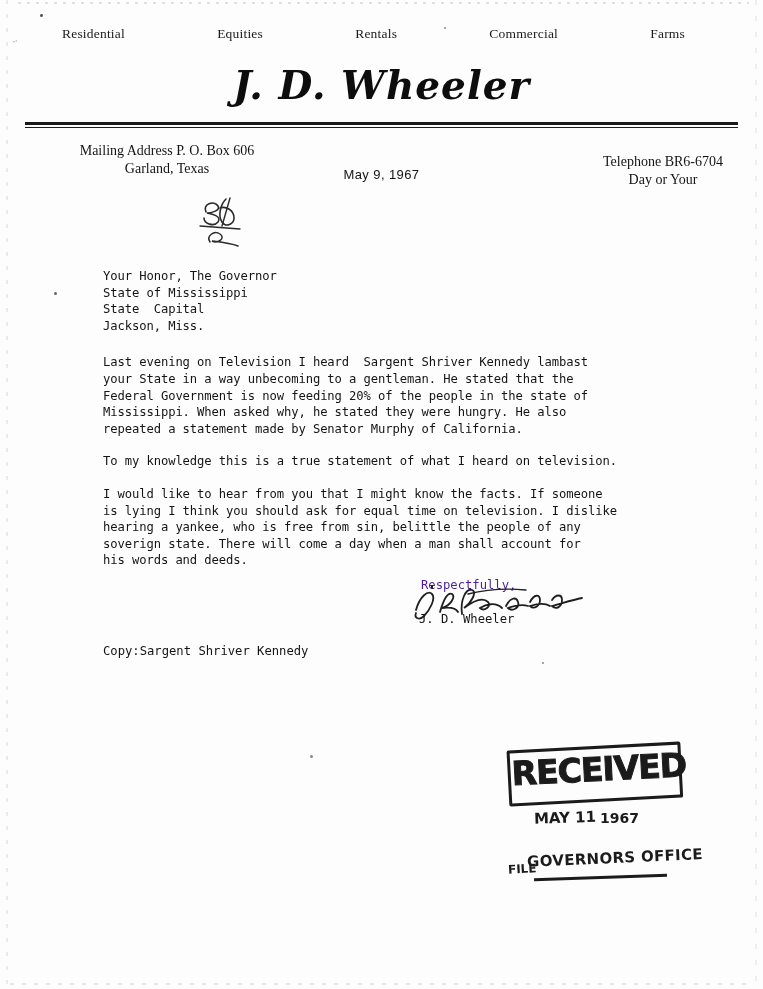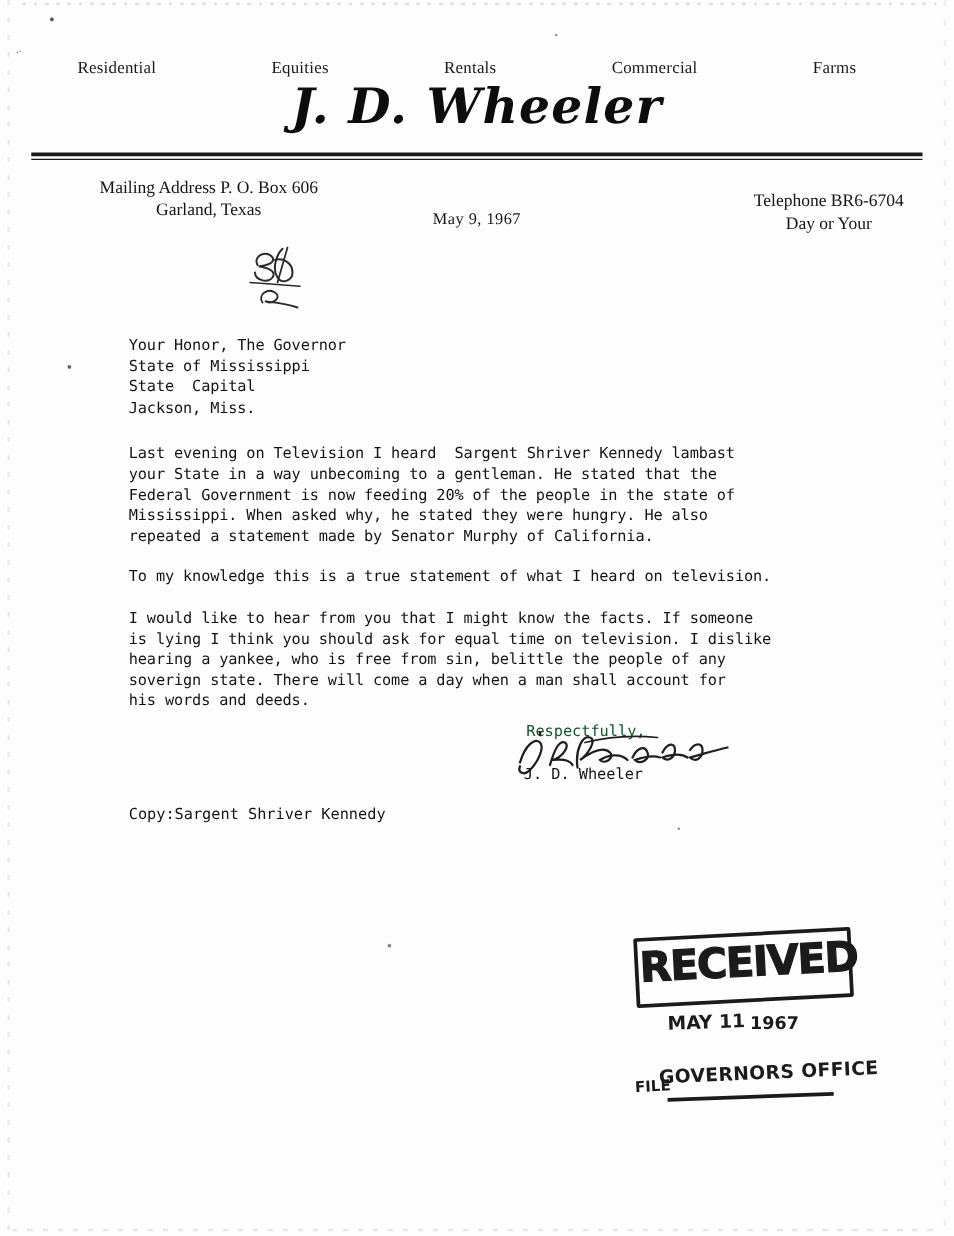--- a/index.html
+++ b/index.html
@@ -58,21 +58,20 @@
     position: absolute;
     top: 26px;
     left: 40px;
     right: 40px;
     display: flex;
     justify-content: space-between;
     font-family: "Liberation Serif", serif;
     font-size: 13.5px;
     letter-spacing: .2px;
     color: #1a1a1a;
-    margin-top: 20px;
   }
   .top-row span { white-space: nowrap; }
   .top-row .c1 { margin-left: 22px; }
   .top-row .c5 { margin-right: 38px; }
 
   .tiny-mark {
     position: absolute;
     left: 12px;
     top: 34px;
     font-size: 9px;
@@ -155,21 +154,21 @@
   }
   .addr .l1 { }
   .addr .l2 { }
   .addr .l3 { }
 
   .date {
     position: absolute;
     top: 167px;
     left: 0; right: 0;
     text-align: center;
-    font-family: Liberation Serif, serif;
+    font-family: Liberation Sans, sans-serif;
     font-size: 13px;
     letter-spacing: .4px;
     color: #141414;
   }
 
   .phone {
     position: absolute;
     top: 153px;
     right: 40px;
     text-align: center;
@@ -204,21 +203,21 @@
   .para.addressee { margin-bottom: 20px; }
   .para.salutation { margin-bottom: 18px; }
   .para.last { margin-bottom: 14px; }
 
   .respect {
     position: absolute;
     top: 578px;
     left: 421px;
     font-family: "DejaVu Sans Mono", monospace;
     font-size: 12.2px;
-    color: #14532d;
+    color: #4c1d95;
   }
   .sig-name {
     position: absolute;
     top: 612px;
     left: 419px;
     font-family: "DejaVu Sans Mono", monospace;
     font-size: 12.2px;
     color: #141414;
   }
   .signature {

